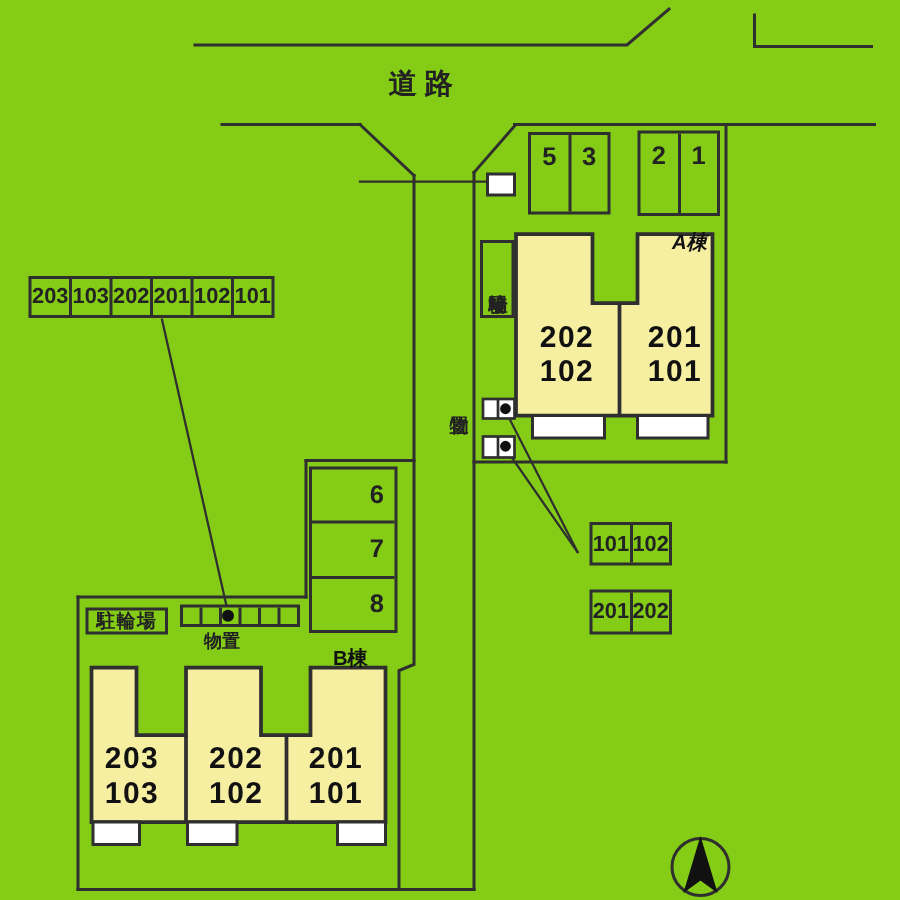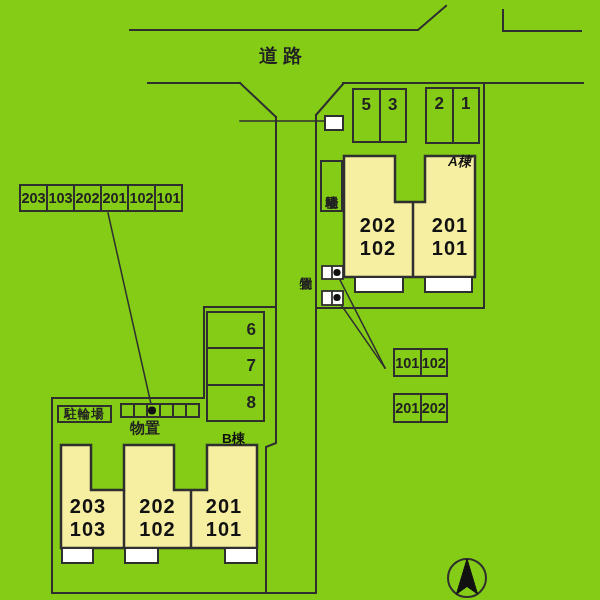--- a/index.html
+++ b/index.html
@@ -159,21 +159,21 @@
   <div class="bikebox" style="left:57px;top:405px;width:55px;height:18px;font-size:12.5px;letter-spacing:1px;">駐輪場</div>
 
   <div class="pbox row" style="left:120px;top:403px;width:80px;height:15px;">
     <div class="cell"></div>
     <div class="cell"></div>
     <div class="cell"></div>
     <div class="cell"></div>
     <div class="cell"></div>
     <div class="cell"></div>
   </div>
-  <div class="lbl" style="left:124px;top:419px;width:36px;text-align:right;font-size:15px;">物置</div>
+  <div class="lbl" style="left:136px;top:419px;width:36px;text-align:left;font-size:12px;">物置</div>
 
   <div class="bldg-name" style="left:222px;top:430px;text-align:right;">B棟</div>
   <div class="unit" style="left:55px;top:495px;width:66px;">
     <div>203</div>
     <div>103</div>
   </div>
   <div class="unit" style="left:124px;top:495px;width:67px;">
     <div>202</div>
     <div>102</div>
   </div>

